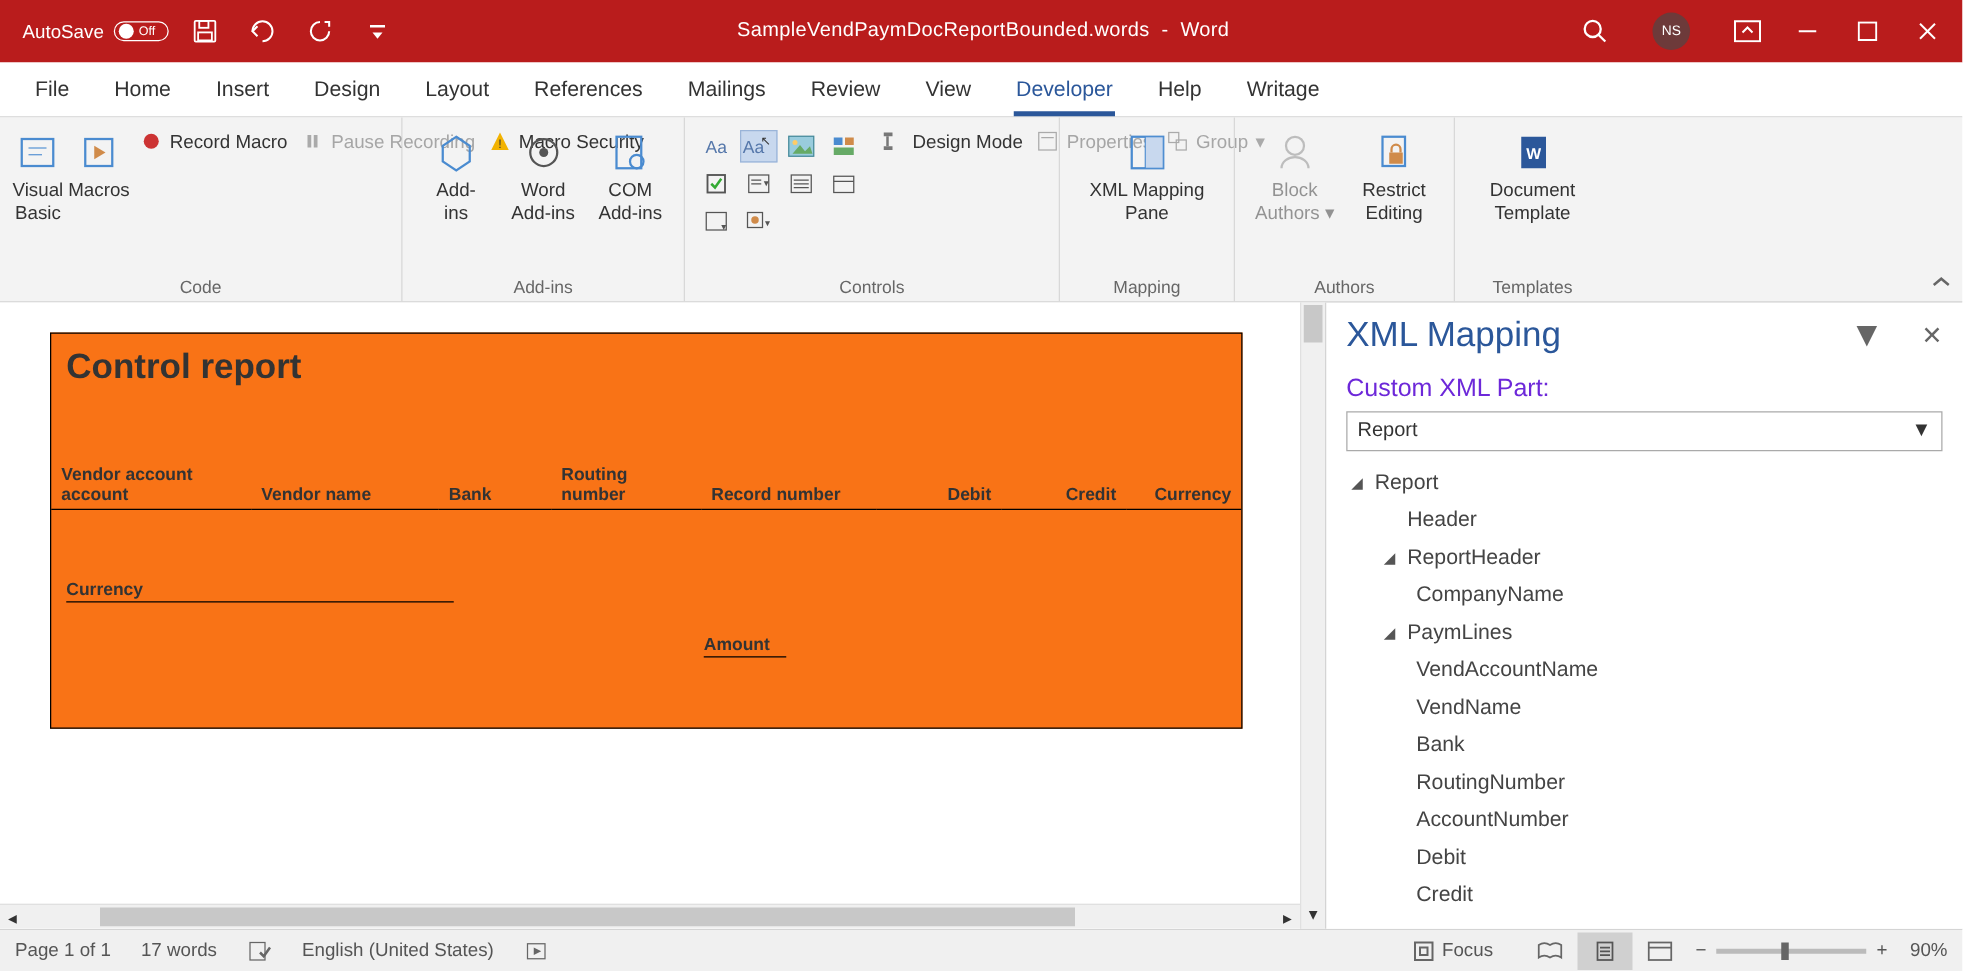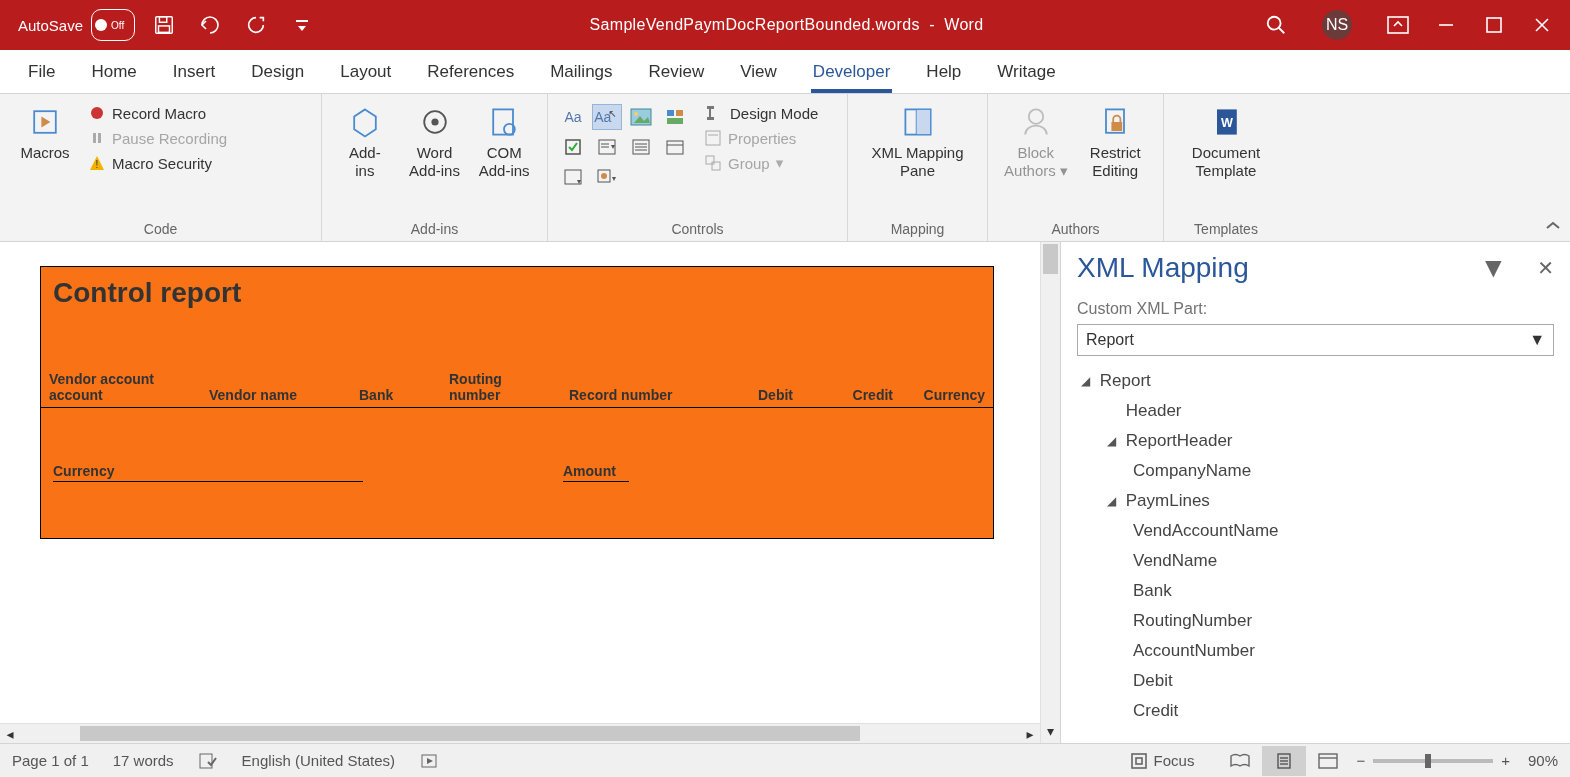--- a/index.html
+++ b/index.html
@@ -2,45 +2,45 @@
 <html><head>
 <meta charset="utf-8">
 <style>
   * { box-sizing: border-box; margin: 0; padding: 0; font-family: "Segoe UI", Arial, sans-serif; }
   body { width: 1570px; height: 777px; background: #fff; overflow: hidden; font-size: 14px; color: #333; }
 
   
   .titlebar { height: 50px; background: #b91c1c; display: flex; align-items: center; color: #fff; }
   .tb-left { display: flex; align-items: center; gap: 12px; padding-left: 18px; }
   .autosave { display: flex; align-items: center; gap: 8px; font-size: 15px; }
-  .toggle { width: 44px; height: 32px; border: 1.5px solid #fff; border-radius: 10px; position: relative; display:inline-flex; align-items:center; }
+  .toggle { width: 44px; height: 16px; border: 1.5px solid #fff; border-radius: 10px; position: relative; display:inline-flex; align-items:center; }
   .toggle-knob { width: 12px; height: 12px; background: #fff; border-radius: 50%; margin-left: 3px; }
   .toggle-label { font-size: 10px; color: #fff; margin-left:4px; }
   .qat-btn { width: 34px; height: 30px; display: flex; align-items: center; justify-content: center; cursor: pointer; }
   .tb-center { flex: 1; text-align: center; font-size: 16px; letter-spacing: .3px; }
   .tb-right { display: flex; align-items: center; gap: 4px; padding-right: 6px; }
   .tb-nr { width: 44px; height: 46px; display: flex; align-items: center; justify-content: center; }
-  .avatar { width: 30px; height: 30px; background: #6d3a3a; border-radius: 50%; display: flex; align-items: center; justify-content: center; font-size: 16px; color:#fff; margin:0 20px; }
+  .avatar { width: 30px; height: 30px; background: #6d3a3a; border-radius: 50%; display: flex; align-items: center; justify-content: center; font-size: 11px; color:#fff; margin:0 20px; }
 
   
   .ribbon-tabs { height: 44px; background: #fff; border-bottom: 1px solid #d4d4d4; display: flex; align-items: center; padding: 0 10px; }
   .rtab { padding: 0 18px; height: 44px; display:flex; align-items:center; font-size: 17px; color: #333; cursor:pointer; }
   .rtab.active { color: #2b579a; font-weight: 400; position: relative; }
   .rtab.active::after { content:""; position:absolute; bottom:1px; left:16px; right:16px; height:4px; background:#2b579a; }
   .rbtn-right { margin-left:auto; display:flex; gap:12px; }
   .rbtn { border:1px solid #c0c0c0; padding:5px 14px; font-size:17px; color:#2b579a; display:flex; align-items:center; gap:6px; background:#fff; cursor:pointer; }
 
   
   .ribbon { height: 148px; background: #f3f3f3; border-bottom: 1px solid #d4d4d4; display:flex; position:relative; }
   .rgroup { border-right:1px solid #d8d8d8; padding: 6px 10px 2px 10px; display:flex; flex-direction:column; }
   .rgroup-body { flex:1; display:flex; align-items:flex-start; gap:4px; }
   .rgroup-label { text-align:center; font-size:14px; color:#666; padding:2px 0; }
   .bigbtn { width:70px; display:flex; flex-direction:column; align-items:center; gap:4px; padding-top:4px; cursor:pointer; font-size:15px; text-align:center; line-height:1.2; }
   .bigbtn svg { width:36px; height:36px; }
-  .stackbtns { display:flex; flex-direction:column; gap:3px; padding-top:2px; }
+  .stackbtns { display:flex; flex-direction:row; gap:3px; padding-top:2px; }
   .smallbtn { display:flex; align-items:center; gap:6px; font-size:15px; color:#333; padding:2px 4px; cursor:pointer; white-space:nowrap; }
   .smallbtn.disabled { color:#a6a6a6; }
   .ctlgrid { display:flex; flex-direction:column; gap:4px; padding-top:4px; margin-right:6px; }
   .ctlrow { display:flex; gap:4px; }
   .ctlbtn { width:30px; height:26px; border:1px solid transparent; display:flex; align-items:center; justify-content:center; cursor:pointer; }
   .ctlbtn.sel { background:#c8d8ee; border:1px solid #9ab4d8; }
   .collapse { position:absolute; right:8px; bottom:6px; cursor:pointer; }
 
   
   .main { display:flex; height: calc(777px - 50px - 44px - 148px - 34px); }
@@ -58,27 +58,27 @@
   .page { width:954px; border:1.5px solid #000; background:#f97316; }
   .page-title { font-size:28px; font-weight:700; padding:10px 12px 4px 12px; }
   .tbl { width:100%; border-collapse:collapse; margin-top:58px; }
   .tbl th { text-align:left; font-size:14px; font-weight:700; padding:0 8px 4px 8px; vertical-align:bottom; }
   .tbl th.r { text-align:right; }
   .tbl .hdrline td { border-top:1.5px solid #000; height:1px; padding:0; }
   .sec2 { padding: 54px 12px 56px 12px; }
   .sec2-inner { display:flex; gap: 200px; }
   .sec2 .lbl { font-size:14px; font-weight:700; padding-bottom:2px; border-bottom:1.5px solid #000; display:inline-block; }
   .sec2 .col1 .lbl { width: 310px; }
-  .sec2 .col2 .lbl { width: 66px; }
+  .sec2 .col2 .lbl { width: 66px; margin-top: 44px; }
 
   
   .xml-pane { width:510px; background:#fff; border-left:1px solid #d4d4d4; padding:10px 16px 0 16px; }
   .xml-title { font-size:28px; color:#2b579a; font-weight:300; display:flex; align-items:center; }
   .xml-title .spacer { flex:1; }
-  .xml-sub { margin-top:16px; font-size:16px; color:#737373; }
+  .xml-sub { margin-top:16px; font-size:20px; color:#6d28d9; }
   .xml-select { margin-top:6px; width:100%; height:32px; border:1px solid #aaa; background:#fff; display:flex; align-items:center; padding:0 8px; font-size:16px; justify-content:space-between; }
   .tree { margin-top:10px; font-size:17px; color:#444; }
   .tree-row { display:flex; align-items:center; height:30px; cursor:default; }
   .tree-row .arrow { width:14px; transform: rotate(0); font-size:12px; color:#555; }
   .ind0 { padding-left: 4px; }
   .ind1 { padding-left: 30px; }
   .ind2 { padding-left: 56px; }
 
   
   .statusbar { height:34px; background:#f0f0f0; border-top:1px solid #d4d4d4; display:flex; align-items:center; font-size:15px; color:#555; padding:0 12px; }
@@ -181,20 +181,29 @@
   <div class="rtab">View</div>
   <div class="rtab active">Developer</div>
   <div class="rtab">Help</div>
   <div class="rtab">Writage</div>
 </div>
 
 <div class="ribbon">
 
   <div class="rgroup" style="width:322px">
     <div class="rgroup-body">
+      <div class="bigbtn">
+        <svg viewBox="0 0 40 40">
+            <rect x="6" y="8" width="28" height="24" fill="none" stroke="#4a8bd0" stroke-width="2"></rect>
+            <line x1="12" y1="16" x2="28" y2="16" stroke="#4a8bd0"></line>
+            <line x1="12" y1="22" x2="24" y2="22" stroke="#4a8bd0"></line>
+          </svg>
+        <span style="white-space:pre-line">Visual
+Basic</span>
+      </div>
       <div class="bigbtn">
         <svg viewBox="0 0 40 40">
             <rect x="8" y="8" width="24" height="24" fill="none" stroke="#4a8bd0" stroke-width="2"></rect>
             <polygon points="16,14 26,20 16,26" fill="#d08b4a"></polygon>
           </svg>
         <span>Macros</span>
       </div>
       <div class="stackbtns">
         <div class="smallbtn">
           <svg width="18" height="18" viewBox="0 0 18 18">

